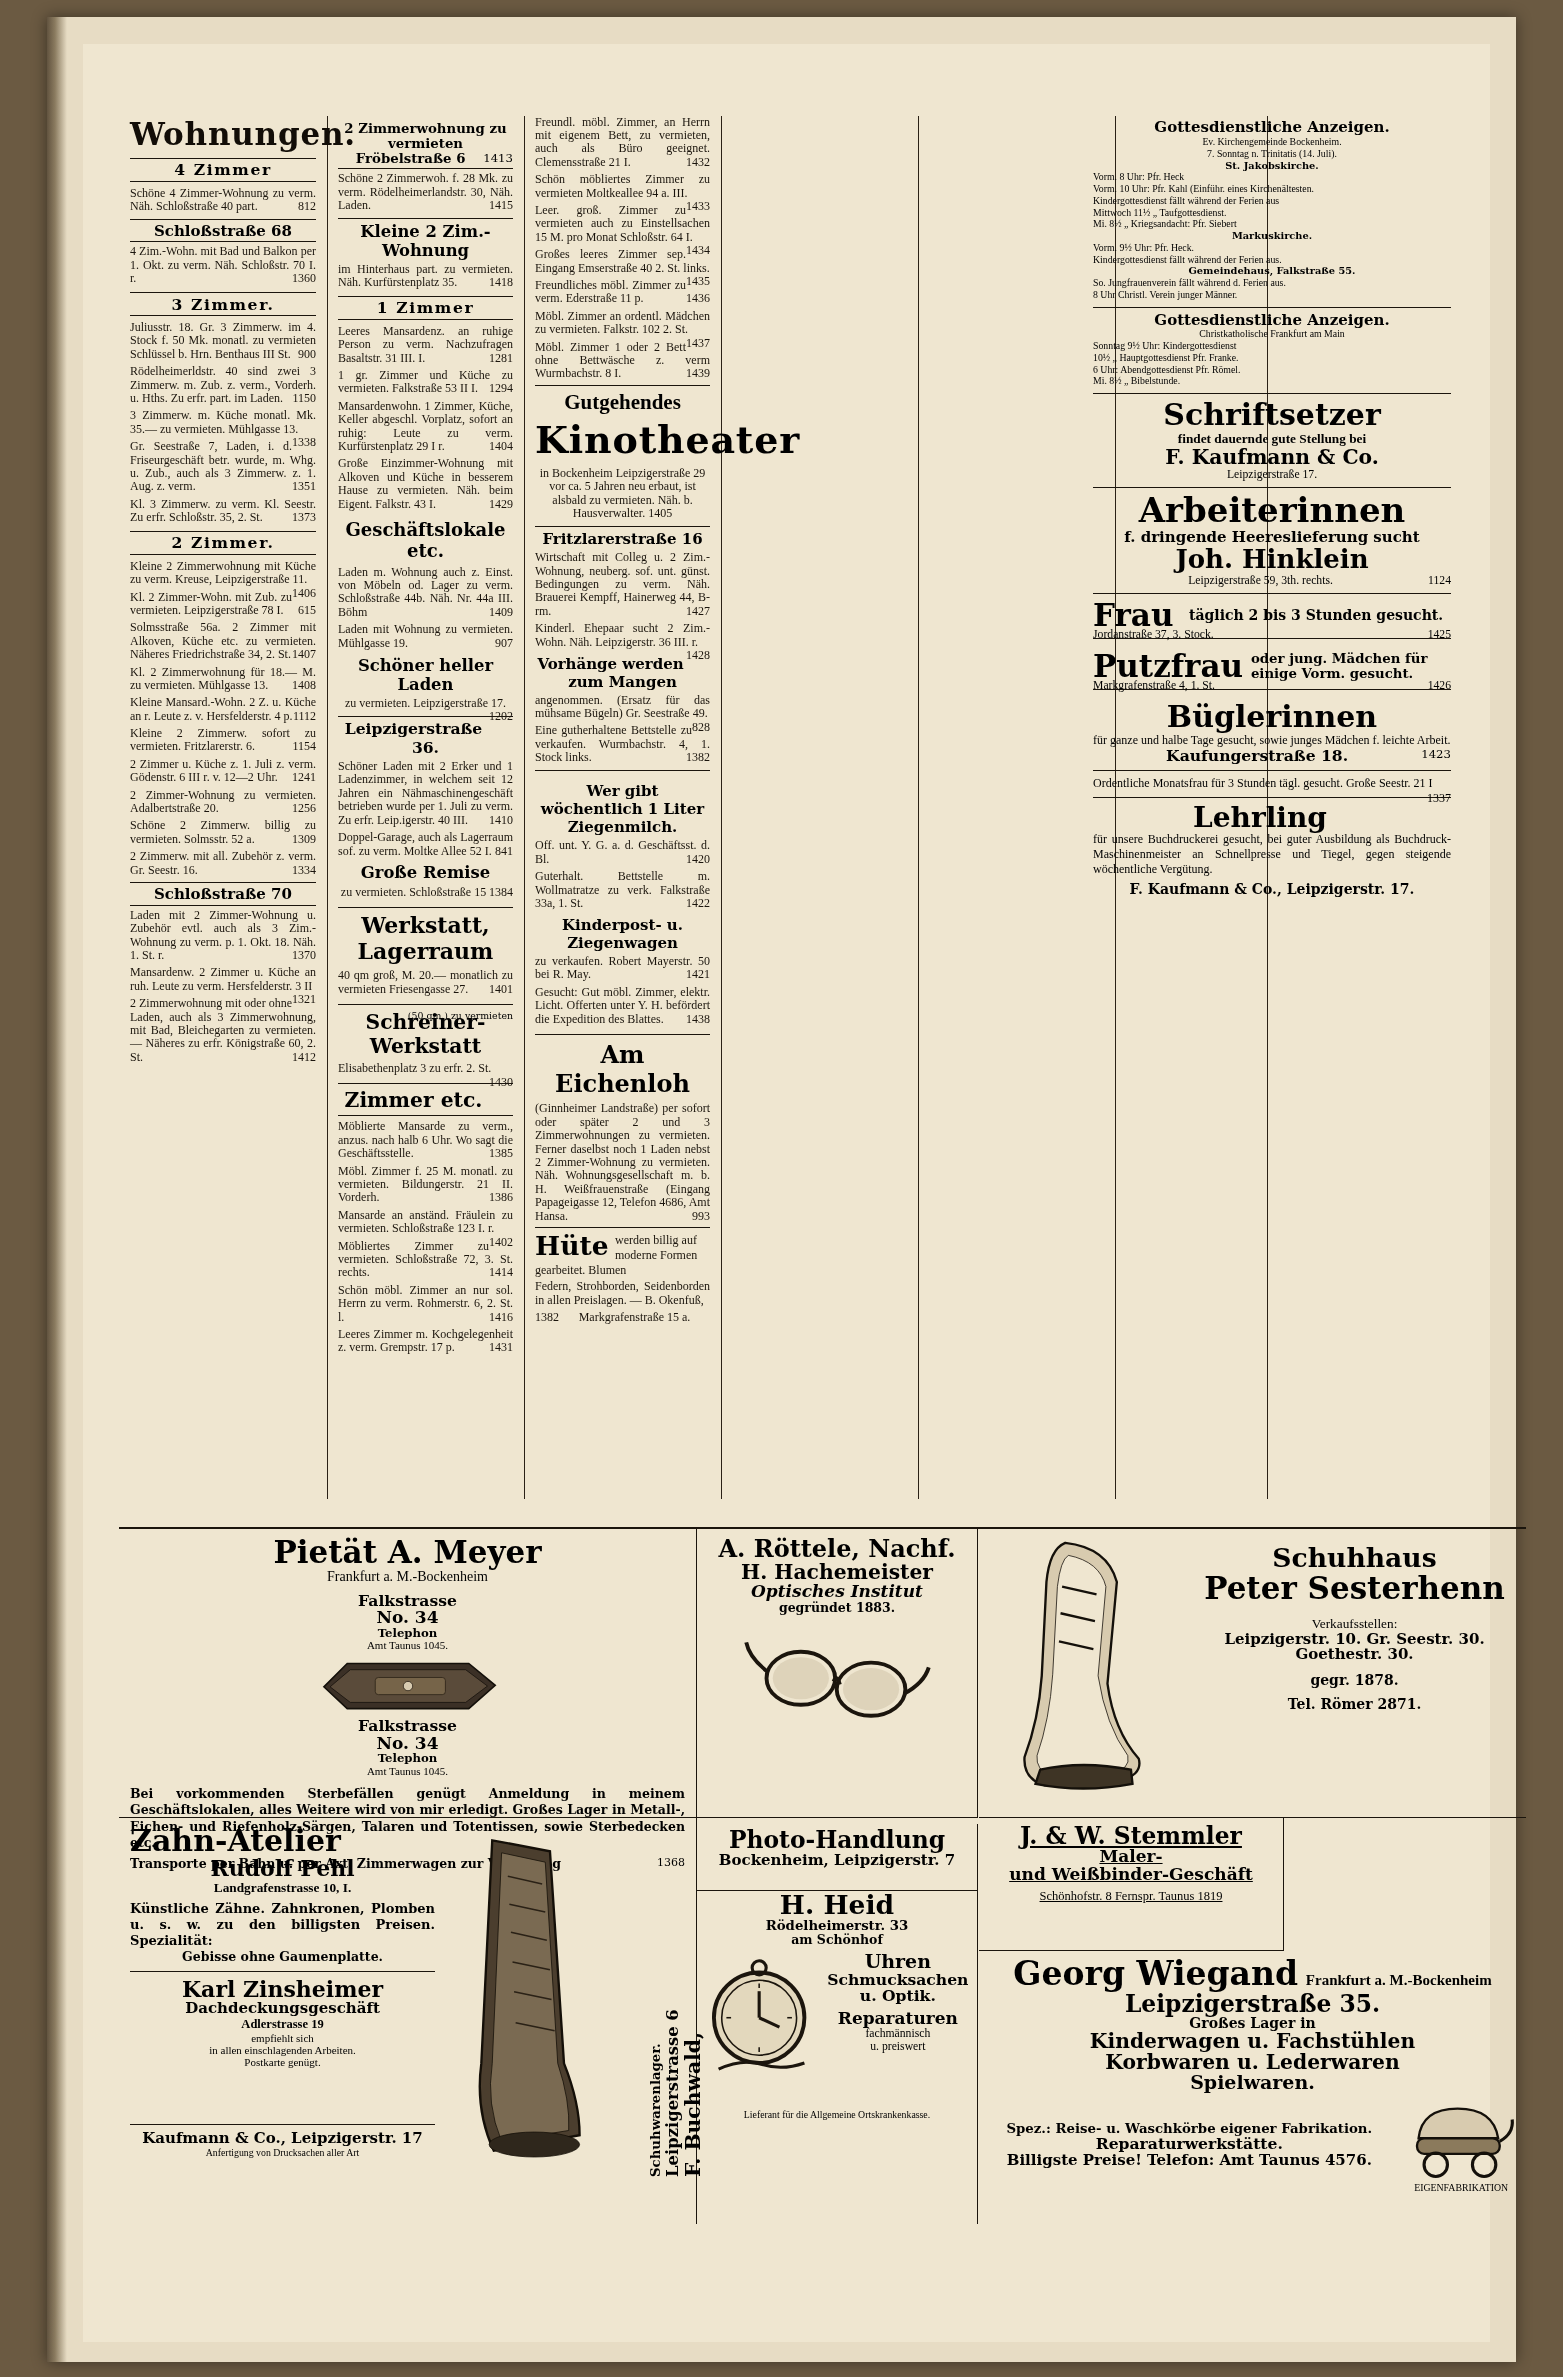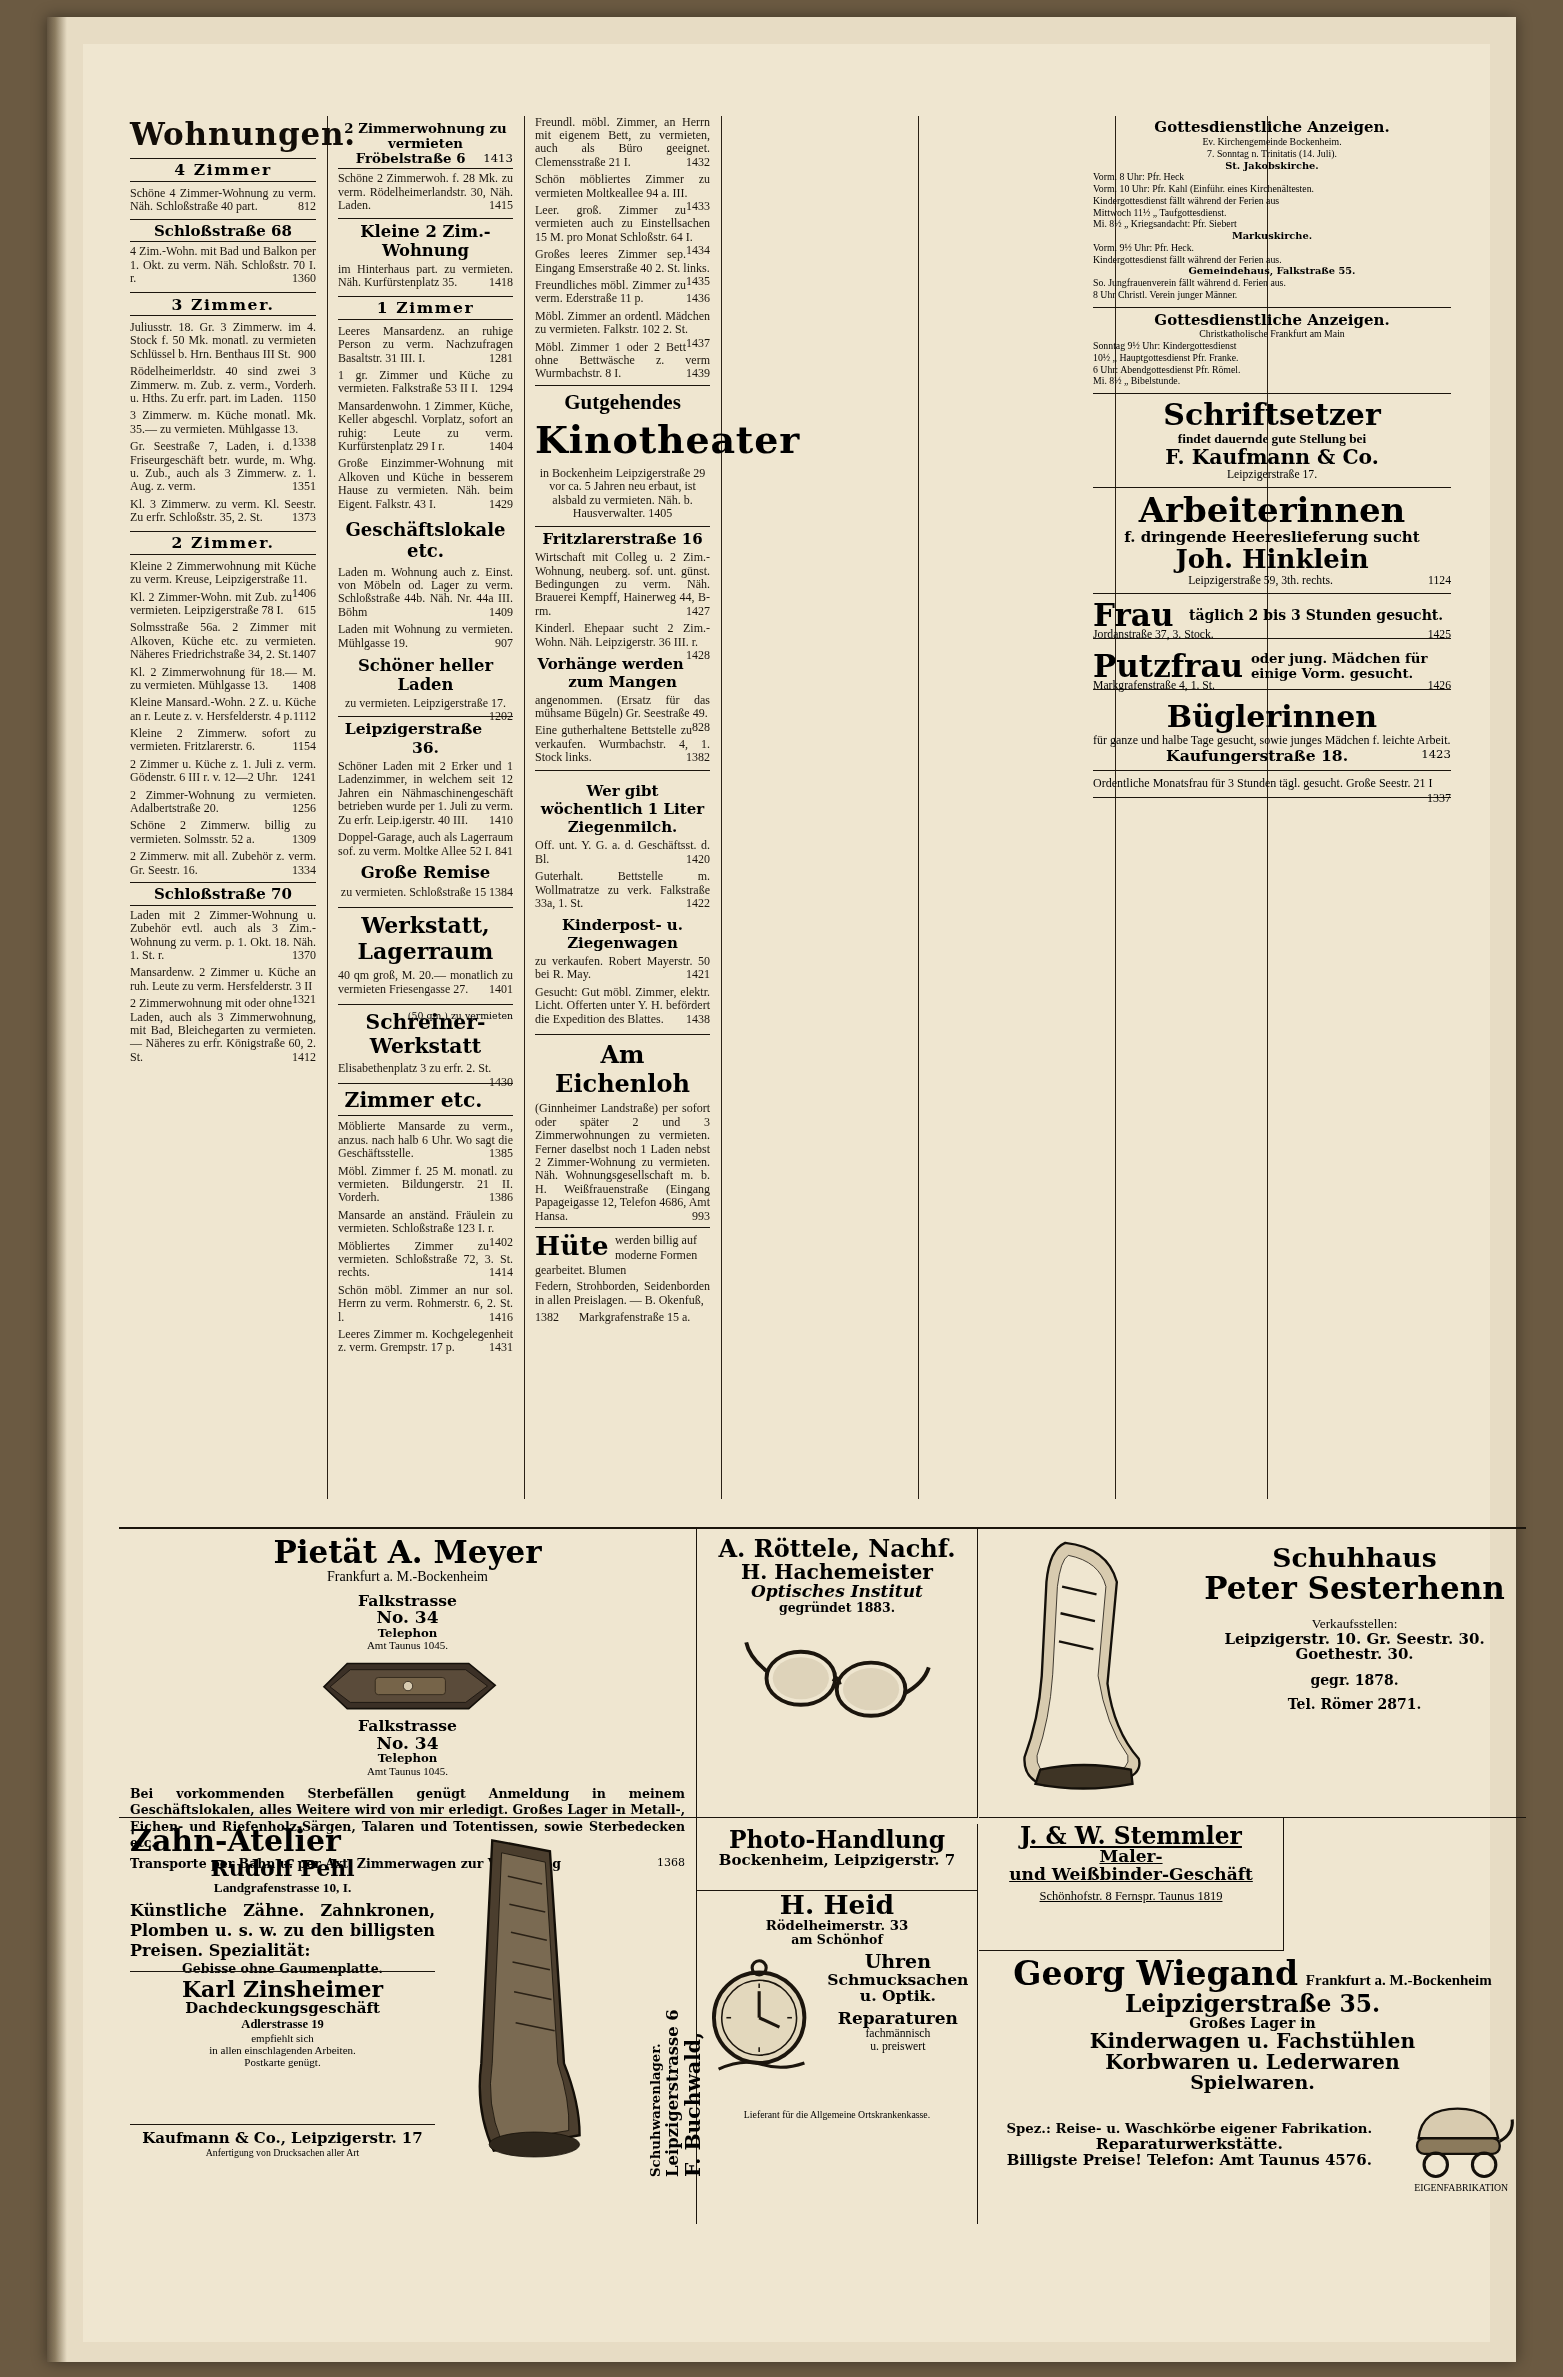--- a/index.html
+++ b/index.html
@@ -301,20 +301,25 @@
       </div>
     </div>
 
     <div class="adbox">
       <div style="font-size:12px;text-align:justify;">
         <span>Ordentliche Monatsfrau für 3 Stunden tägl. gesucht. Große Seestr. 21 I</span>
         <span class="num">1337</span>
       </div>
     </div>
 
+    <div class="adbox" style="border-bottom:none;">
+      <div class="adtitle" style="font-size:28px;">Lehrling</div>
+      <div style="font-size:12px;text-align:justify;">für unsere Buchdruckerei gesucht, bei guter Ausbildung als Buchdruck-Maschinenmeister an Schnellpresse und Tiegel, gegen steigende wöchentliche Vergütung.</div>
+      <div class="adtitle" style="font-size:14px;margin-top:4.7px;">F. Kaufmann &amp; Co., Leipzigerstr. 17.</div>
+    </div>
   </div>
 
   <div id="bottomads">
 
     <div class="bcell bd-r bd-b" style="left:0;top:0;width:578px;height:289px;padding:7.8px 11px;">
       <div class="adtitle" style="font-size:31px;">Pietät A. Meyer</div>
       <div class="ctr" style="font-size:14px;">Frankfurt a. M.-Bockenheim</div>
       <div style="display:flex;justify-content:space-between;align-items:center;margin-top:7.8px;flex-direction:column;">
         <div style="text-align:center;width:164px;">
           <div class="adtitle" style="font-size:15.6px;">Falkstrasse</div>
@@ -342,21 +347,21 @@
         <span>Transporte per Bahn u. per Axt.  Zimmerwagen zur Verfügung</span>
         <span class="num" style="font-weight:normal;font-size:11px;">1368</span>
       </div>
     </div>
 
     <div class="bcell bd-r" style="left:0;top:289px;width:578px;height:406px;">
       <div style="position:absolute;left:11px;top:7.8px;width:305px;">
         <div class="adtitle" style="font-size:30px;text-align:left;">Zahn-Atelier</div>
         <div class="adtitle" style="font-size:22px;text-align:center;">Rudolf Pehl</div>
         <div class="ctr" style="font-size:13.3px;font-weight:bold;">Landgrafenstrasse 10, I.</div>
-        <div class="script" style="font-size:16px;line-height:1.25;text-align:justify;margin-top:4.7px;">Künstliche Zähne. Zahnkronen, Plomben u. s. w. zu den billigsten Preisen. Spezialität:</div>
+        <div class="script" style="font-size:13px;line-height:1.25;text-align:justify;margin-top:4.7px;">Künstliche Zähne. Zahnkronen, Plomben u. s. w. zu den billigsten Preisen. Spezialität:</div>
         <div class="script" style="font-size:12.5px;text-align:center;">Gebisse ohne Gaumenplatte.</div>
       </div>
       <div style="position:absolute;left:11px;top:153px;width:305px;border-top:1.6px solid #1b150d;padding-top:6.3px;">
         <div class="adtitle" style="font-size:22px;">Karl Zinsheimer</div>
         <div class="adtitle" style="font-size:15px;">Dachdeckungsgeschäft</div>
         <div class="ctr" style="font-size:12.5px;font-weight:bold;">Adlerstrasse 19</div>
         <div class="ctr" style="font-size:11px;">empfiehlt sich</div>
         <div class="ctr" style="font-size:11px;">in allen einschlagenden Arbeiten.</div>
         <div class="ctr" style="font-size:11px;">Postkarte genügt.</div>
       </div>

